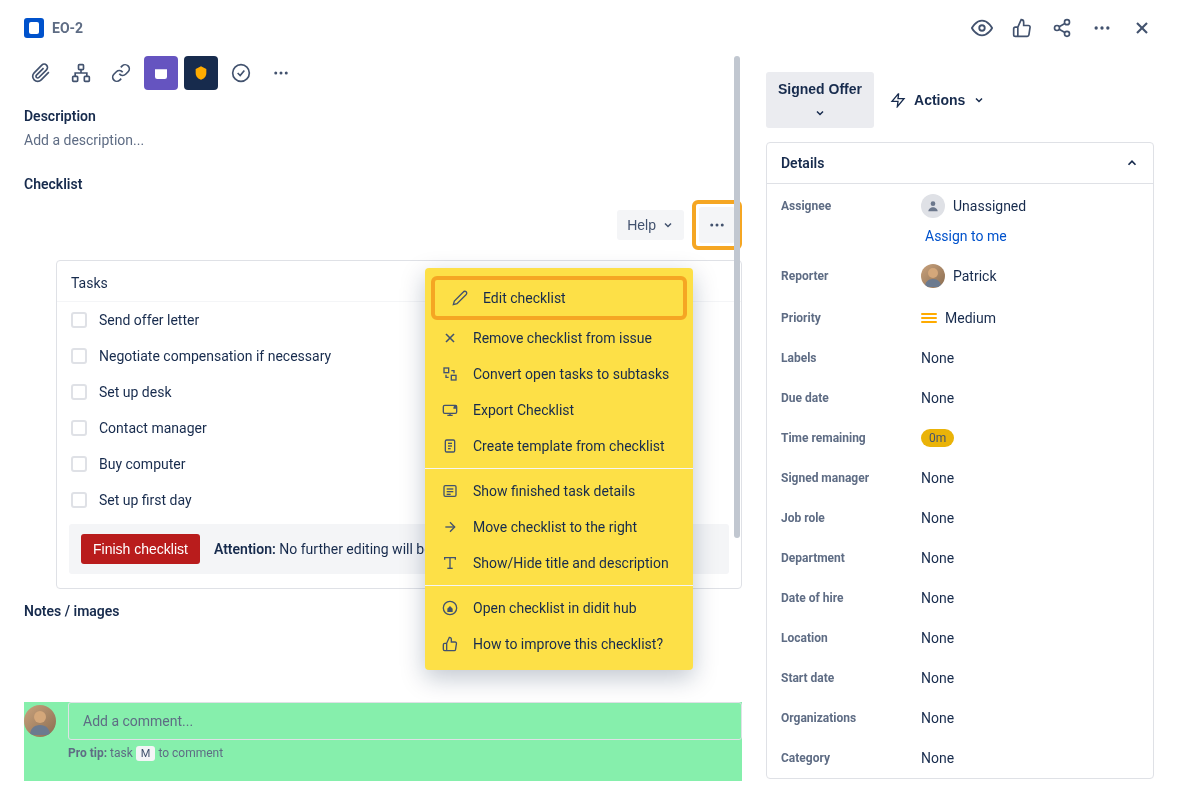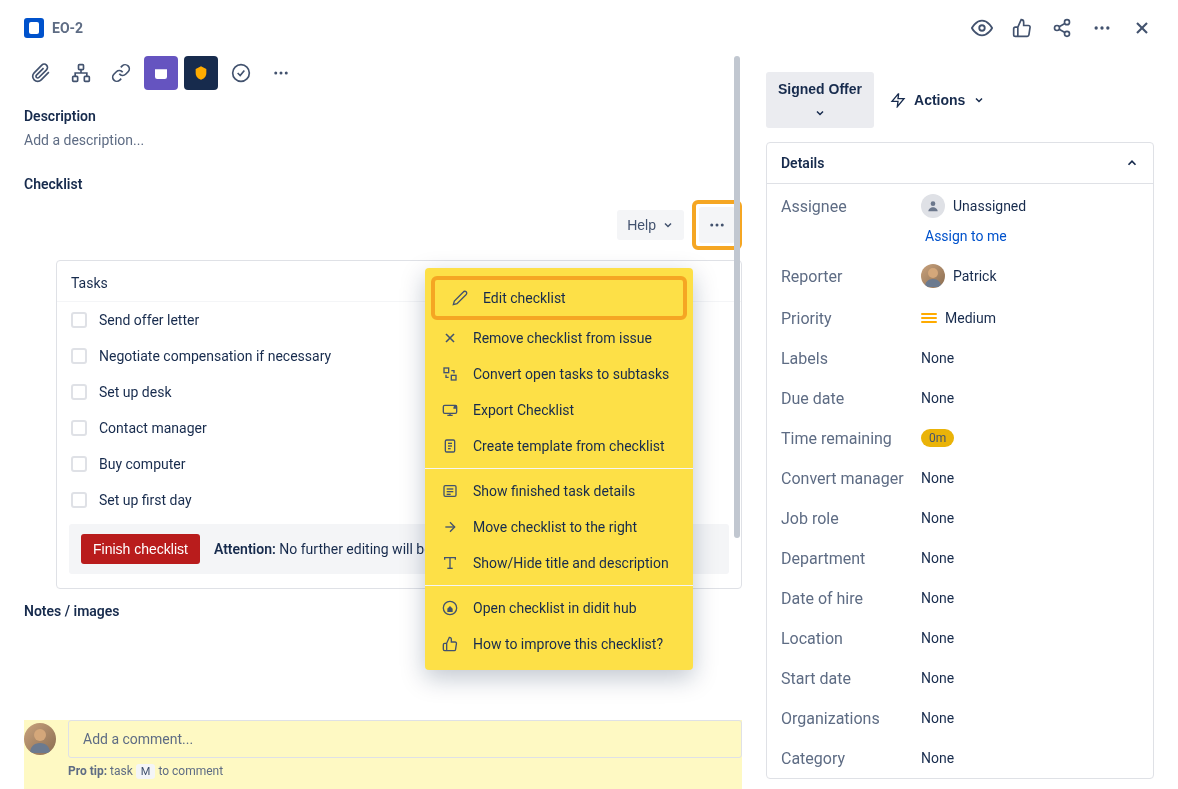--- a/index.html
+++ b/index.html
@@ -100,21 +100,21 @@
   .attention-text { font-size:14px; color:#172B4D; }
   .attention-text b { font-weight:600; }
   .notes-label { font-weight:600; font-size:14px; margin-top:14px; }
   .scrollbar-gutter {
     position:absolute; right:0; top:0; width:8px; height:100%; background:transparent;
   }
   .scrollbar-thumb {
     position:absolute; right:2px; top:0; width:6px; height:75%; background:#C1C7D0; border-radius:3px;
   }
   .comment-area {
-    position:absolute; bottom:0; left:24px; right:24px; background:#fef9c3; padding-bottom:10px;
+    position:absolute; bottom:8px; left:24px; right:24px; background:#86efac; padding-bottom:20px;
   }
   .comment-row { display:flex; gap:12px; align-items:center; }
   .avatar {
     width:32px; height:32px; border-radius:50%; flex-shrink:0;
     background: linear-gradient(135deg,#c9a27c,#8a6d52);
     display:flex; align-items:center; justify-content:center;
     overflow:hidden;
   }
   .avatar-sm { width:24px; height:24px; }
   .comment-input {
@@ -148,21 +148,21 @@
     border:1px solid #DFE1E6; border-radius:4px;
   }
   .details-header {
     display:flex; justify-content:space-between; align-items:center;
     padding:12px 14px; font-size:14px; font-weight:600; cursor:pointer;
     border-bottom:1px solid #DFE1E6;
   }
   .detail-row {
     display:flex; padding:10px 14px; align-items:center; min-height:40px;
   }
-  .detail-label { width:140px; font-size:16px; color:#5E6C84; font-weight:400; flex-shrink:0;}
+  .detail-label { width:140px; font-size:12px; color:#5E6C84; font-weight:700; flex-shrink:0;}
   .detail-value { font-size:14px; color:#172B4D; display:flex; align-items:center; gap:8px;}
   .assign-link { color:#0052CC; font-size:14px; cursor:pointer; margin-left:144px; padding:0 14px 10px;}
   .badge-0m { background:#eab308; border-radius:10px; padding:2px 8px; font-size:12px; color:#42526E;}
   .priority-icon { width:16px; height:10px; display:flex; flex-direction:column; gap:2px;}
   .priority-icon span { height:2px; background:#FFAB00; border-radius:1px;}
   .unassigned-icon {
     width:24px; height:24px; border-radius:50%; background:#DFE1E6;
     display:flex; align-items:center; justify-content:center;
   }
   .dropdown-menu {
@@ -438,21 +438,21 @@
           <span class="detail-label">Due date</span>
           <span class="detail-value">None</span>
         </div>
       <div class="detail-row">
           <span class="detail-label">Time remaining</span>
           <span class="detail-value">
             <span class="badge-0m">0m</span>
           </span>
         </div>
       <div class="detail-row">
-          <span class="detail-label">Convert manager</span>
+          <span class="detail-label">Signed manager</span>
           <span class="detail-value">None</span>
         </div>
       <div class="detail-row">
           <span class="detail-label">Job role</span>
           <span class="detail-value">None</span>
         </div>
       <div class="detail-row">
           <span class="detail-label">Department</span>
           <span class="detail-value">None</span>
         </div>

